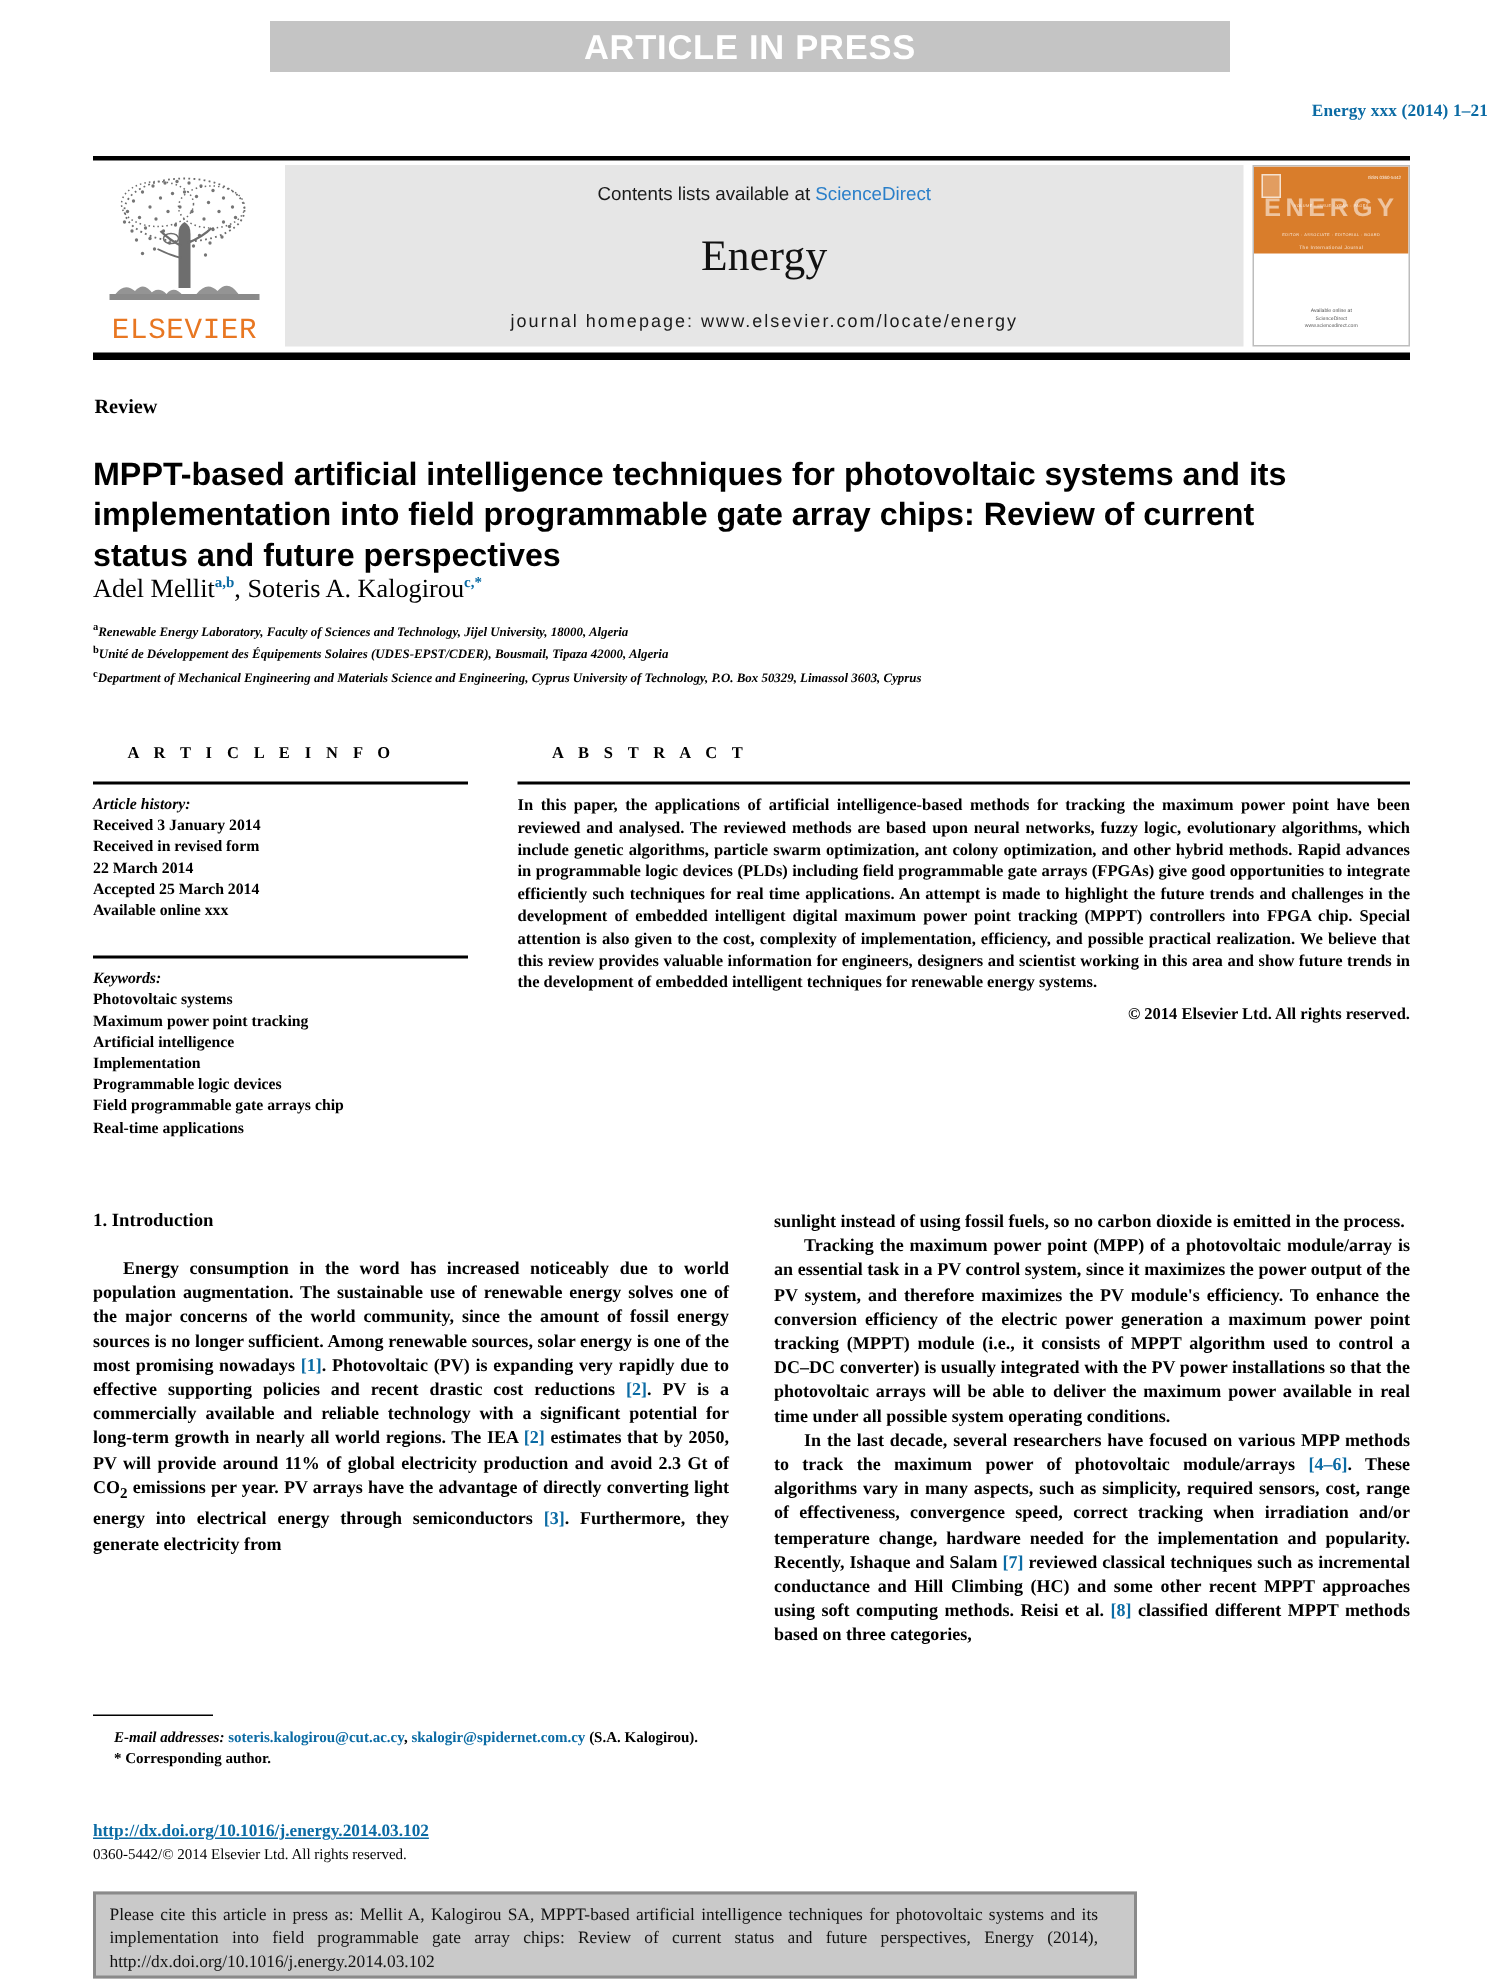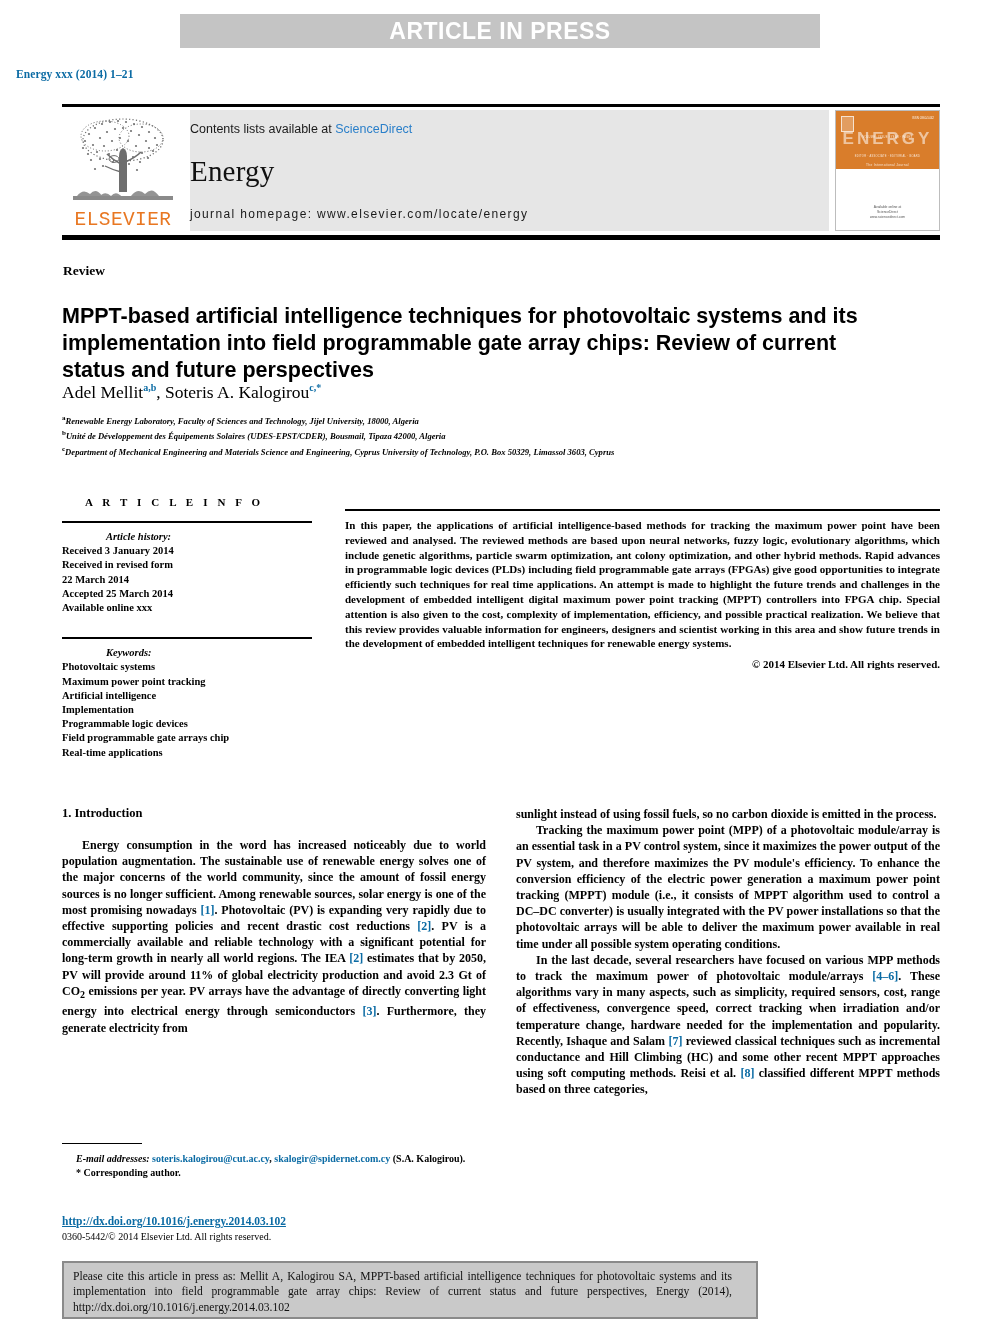--- a/index.html
+++ b/index.html
@@ -32,21 +32,21 @@
     font-size: 23px;
     letter-spacing: 0.5px;
     color: #ffffff;
   }
 
   
   .running-head {
     position: absolute;
     left: 16px; right: 0;
     top: 68px;
-    text-align: left;
+    text-align: right;
     font-family: "Liberation Serif", serif;
     font-weight: bold;
     font-size: 11.5px;
     color: #0b6ba4;
     letter-spacing: 0.1px;
   }
 
   
   .masthead {
     position: absolute;
@@ -82,20 +82,21 @@
     color: #e87722;
     line-height: 1;
     margin-top: 1px;
   }
   .masthead-center {
     flex: 1 1 auto;
     background: #e6e6e6;
     margin: 0 6px 0 6px;
     display: flex;
     flex-direction: column;
+    align-items: center;
     justify-content: space-between;
     padding: 12px 0 10px 0;
   }
   .contents-line {
     font-family: "Liberation Sans", sans-serif;
     font-size: 12.5px;
     color: #1a1a1a;
   }
   .contents-line .sd-link { color: #2a7fc9; }
   .journal-title {
@@ -242,21 +243,20 @@
     height: 2px;
     background: #000;
     margin-top: 10px;
     margin-bottom: 7px;
   }
   .info-label {
     font-style: italic;
     font-weight: bold;
     font-size: 10.5px;
     line-height: 14.2px;
-    margin-left: 44px;
   }
   .info-line {
     font-size: 10.5px;
     line-height: 14.2px;
     font-weight: bold;
   }
   .abstract-text {
     font-size: 11px;
     line-height: 14.8px;
     text-align: justify;
@@ -496,20 +496,21 @@
     <div class="info-line">Artificial intelligence</div>
     <div class="info-line">Implementation</div>
     <div class="info-line">Programmable logic devices</div>
     <div class="info-line">Field programmable gate arrays chip</div>
     <div class="info-line">Real-time applications</div>
   </div>
 
   <div class="col-gap"></div>
 
   <div class="col-abs">
+    <div class="sec-head">A B S T R A C T</div>
     <div class="hrule-thick"></div>
     <div class="abstract-text">In this paper, the applications of artificial intelligence-based methods for tracking the maximum power point have been reviewed and analysed. The reviewed methods are based upon neural networks, fuzzy logic, evolutionary algorithms, which include genetic algorithms, particle swarm optimization, ant colony optimization, and other hybrid methods. Rapid advances in programmable logic devices (PLDs) including field programmable gate arrays (FPGAs) give good opportunities to integrate efficiently such techniques for real time applications. An attempt is made to highlight the future trends and challenges in the development of embedded intelligent digital maximum power point tracking (MPPT) controllers into FPGA chip. Special attention is also given to the cost, complexity of implementation, efficiency, and possible practical realization. We believe that this review provides valuable information for engineers, designers and scientist working in this area and show future trends in the development of embedded intelligent techniques for renewable energy systems.</div>
     <div class="abstract-copy">© 2014 Elsevier Ltd. All rights reserved.</div>
   </div>
 </div>
 
 <div class="body-cols">
 
   <div class="bcol">
     <div class="sec-title">1.  Introduction</div>

